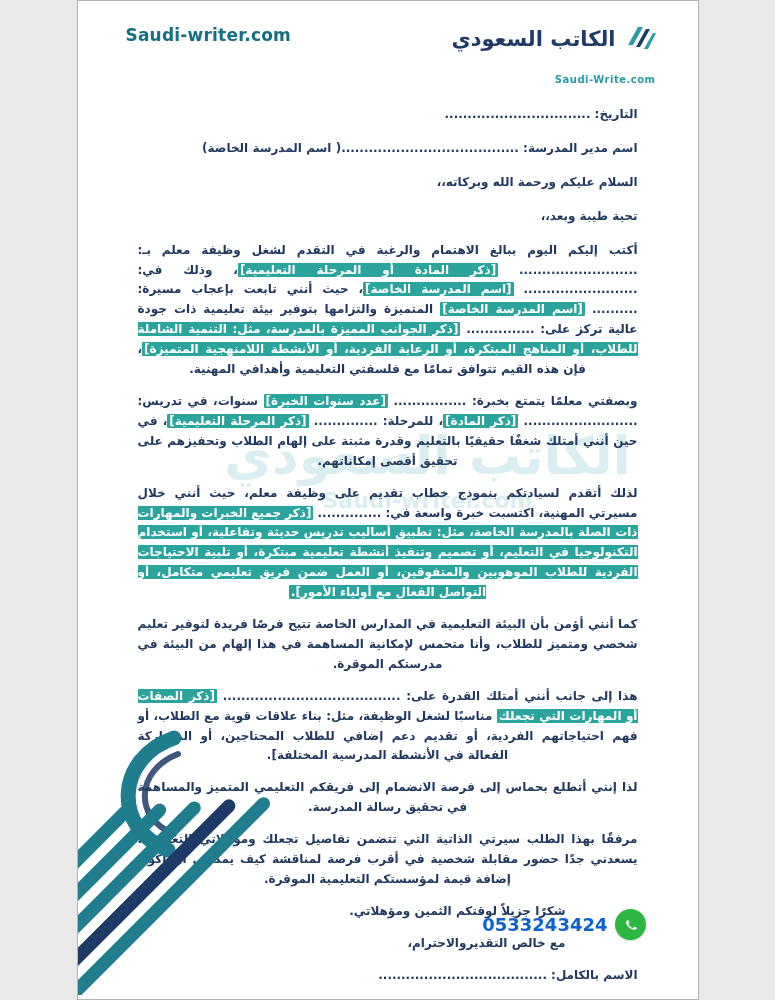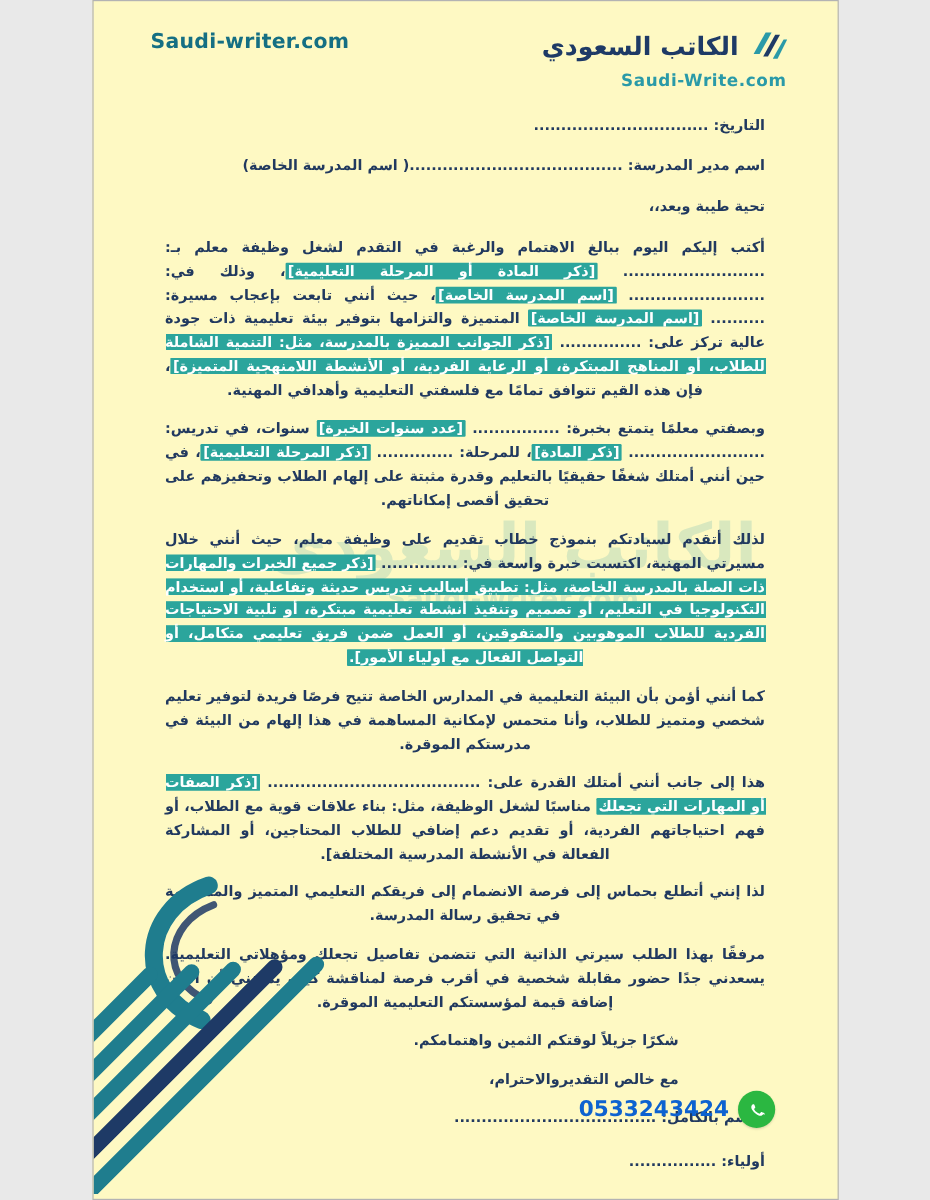--- a/index.html
+++ b/index.html
@@ -1,31 +1,31 @@
 <!DOCTYPE html>
 <html lang="ar"><head>
 <meta charset="utf-8">
 <style>
   html,body{margin:0;padding:0;background:#e9e9e9;}
   .page{
     width:622px;height:1000px;margin:0 auto;position:relative;
-    background:#fef9c3;border:1px solid #b3b3b3;box-sizing:border-box;
+    background:#ffffff;border:1px solid #b3b3b3;box-sizing:border-box;
     overflow:hidden;
     font-family:"DejaVu Sans",sans-serif;
   }
   
   .header{
     display:flex;justify-content:space-between;align-items:flex-start;
     padding:24px 42px 0 48px;position:relative;z-index:2;
   }
   .site{color:#156f83;font-weight:bold;font-size:17px;letter-spacing:.2px;cursor:pointer;}
   .logo{display:flex;flex-direction:column;align-items:flex-end;line-height:1;}
   .logo-row{display:flex;align-items:center;gap:6px;}
   .logo-ar{color:#1e3a66;font-weight:bold;font-size:21px;direction:rtl;}
-  .logo-en{color:#2a9aa8;font-size:14px;font-weight:bold;margin-top:7px;letter-spacing:.5px;}
+  .logo-en{color:#2a9aa8;font-size:10px;font-weight:bold;margin-top:21px;letter-spacing:.5px;}
   
   .watermark{
     position:absolute;top:425px;left:70px;width:560px;text-align:center;
     opacity:.17;pointer-events:none;z-index:0;color:#2a9aa8;
   }
   .watermark .wm-ar{font-size:52px;font-weight:bold;direction:rtl;}
   .watermark .wm-en{font-size:22px;font-weight:bold;margin-top:2px;}
   
   .letter{
     position:relative;z-index:1;direction:rtl;
@@ -74,29 +74,30 @@
   </div>
 
   <div class="watermark">
     <div class="wm-ar">الكاتب السعودي</div>
     <div class="wm-en">Saudi-writer.com</div>
   </div>
 
   <div class="letter" id="letter-body">
       <p class="line-field"><span>التاريخ:  ................................</span></p>
       <p class="line-field"><span>اسم مدير المدرسة:  .......................................( اسم المدرسة الخاصة)</span></p>
+      <p class="line-field"><span>السلام عليكم ورحمة الله وبركاته،،</span></p>
       <p class="line-field"><span>تحية طيبة وبعد،،</span></p>
       <p class="line-para"><span>أكتب إليكم اليوم ببالغ الاهتمام والرغبة في التقدم لشغل وظيفة معلم بـ: .......................... </span><span class="hl">[ذكر المادة أو المرحلة التعليمية]</span><span>، وذلك في: ......................... </span><span class="hl">[اسم المدرسة الخاصة]</span><span>، حيث أنني تابعت بإعجاب مسيرة: .......... </span><span class="hl">[اسم المدرسة الخاصة]</span><span> المتميزة والتزامها بتوفير بيئة تعليمية ذات جودة عالية تركز على: ............... </span><span class="hl">[ذكر الجوانب المميزة بالمدرسة، مثل: التنمية الشاملة للطلاب، أو المناهج المبتكرة، أو الرعاية الفردية، أو الأنشطة اللامنهجية المتميزة]</span><span>، فإن هذه القيم تتوافق تمامًا مع فلسفتي التعليمية وأهدافي المهنية.</span></p>
       <p class="line-para"><span>وبصفتي معلمًا يتمتع بخبرة: ................ </span><span class="hl">[عدد سنوات الخبرة]</span><span> سنوات، في تدريس: ......................... </span><span class="hl">[ذكر المادة]</span><span>، للمرحلة: .............. </span><span class="hl">[ذكر المرحلة التعليمية]</span><span>، في حين أنني أمتلك شغفًا حقيقيًا بالتعليم وقدرة مثبتة على إلهام الطلاب وتحفيزهم على تحقيق أقصى إمكاناتهم.</span></p>
       <p class="line-para"><span>لذلك أتقدم لسيادتكم بنموذج خطاب تقديم على وظيفة معلم، حيث أنني خلال مسيرتي المهنية، اكتسبت خبرة واسعة في: .............. </span><span class="hl">[ذكر جميع الخبرات والمهارات ذات الصلة بالمدرسة الخاصة، مثل: تطبيق أساليب تدريس حديثة وتفاعلية، أو استخدام التكنولوجيا في التعليم، أو تصميم وتنفيذ أنشطة تعليمية مبتكرة، أو تلبية الاحتياجات الفردية للطلاب الموهوبين والمتفوقين، أو العمل ضمن فريق تعليمي متكامل، أو التواصل الفعال مع أولياء الأمور].</span></p>
       <p class="line-para"><span>كما أنني أؤمن بأن البيئة التعليمية في المدارس الخاصة تتيح فرصًا فريدة لتوفير تعليم شخصي ومتميز للطلاب، وأنا متحمس لإمكانية المساهمة في هذا إلهام من البيئة في مدرستكم الموقرة.</span></p>
       <p class="line-para"><span>هذا إلى جانب أنني أمتلك القدرة على: ....................................... </span><span class="hl">[ذكر الصفات أو المهارات التي تجعلك</span><span> مناسبًا لشغل الوظيفة، مثل: بناء علاقات قوية مع الطلاب، أو فهم احتياجاتهم الفردية، أو تقديم دعم إضافي للطلاب المحتاجين، أو المشاركة الفعالة في الأنشطة المدرسية المختلفة].</span></p>
       <p class="line-para"><span>لذا إنني أتطلع بحماس إلى فرصة الانضمام إلى فريقكم التعليمي المتميز والمساهمة في تحقيق رسالة المدرسة.</span></p>
       <p class="line-para"><span>مرفقًا بهذا الطلب سيرتي الذاتية التي تتضمن تفاصيل تجعلك ومؤهلاتي التعليمية. يسعدني جدًا حضور مقابلة شخصية في أقرب فرصة لمناقشة كيف يمكنني أن أكون إضافة قيمة لمؤسستكم التعليمية الموقرة.</span></p>
-      <p class="line-closing"><span>شكرًا جزيلاً لوقتكم الثمين واهتمامكم.</span></p>
+      <p class="line-closing"><span>شكرًا جزيلاً لوقتكم الثمين ومؤهلاتي.</span></p>
       <p class="line-closing"><span>مع خالص التقديروالاحترام،</span></p>
       <p class="line-sig"><span>الاسم بالكامل:  .....................................</span></p>
       <p class="line-sig"><span>أولياء:  ................</span></p>
       <p class="line-sig"><span>العنوان :  .................</span></p>
     </div>
 
   <div class="corner-decor">
     <svg width="210" height="275" viewBox="0 0 210 275">
 
       <path d="M96 18 C 38 38, 34 108, 90 130" stroke="#1f7d8e" stroke-width="15" fill="none" stroke-linecap="round"></path>

